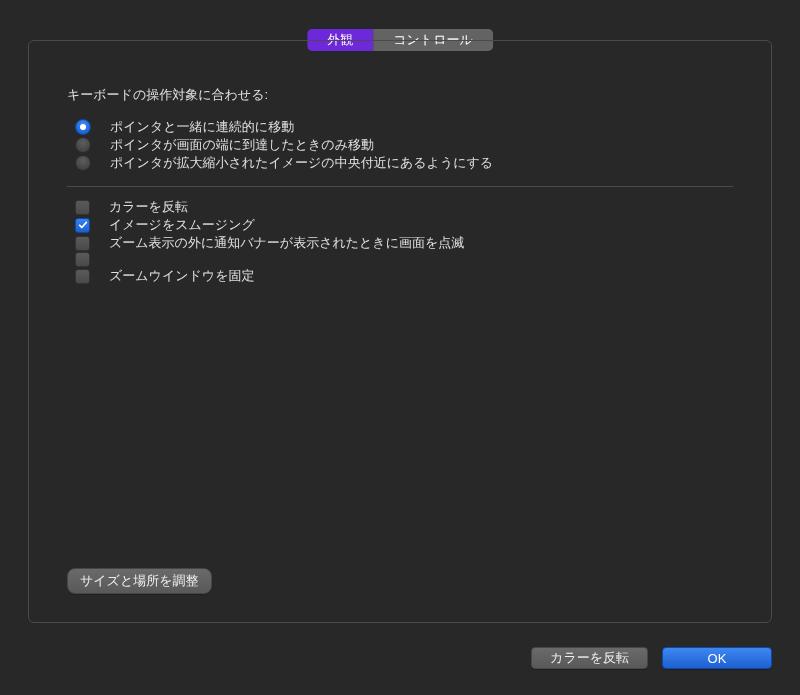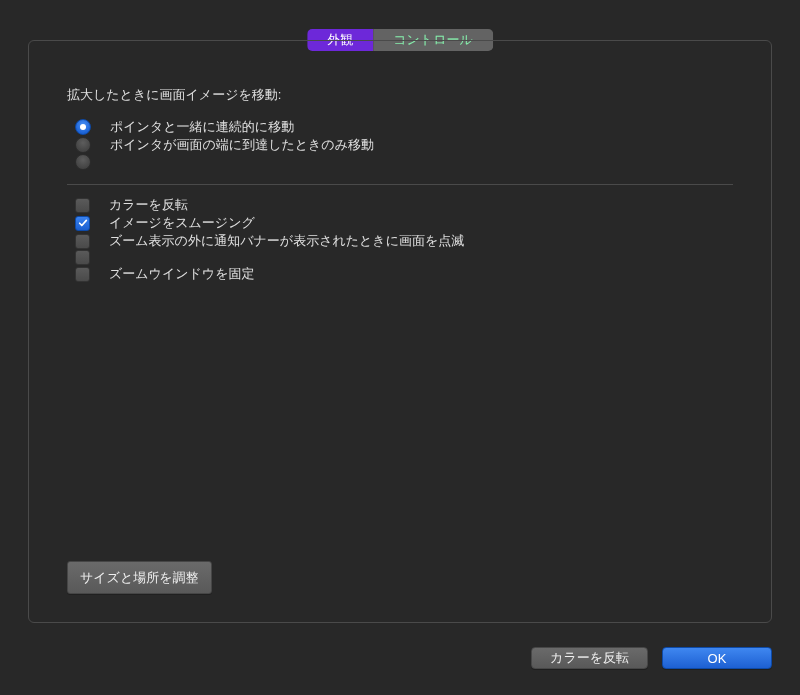--- a/index.html
+++ b/index.html
@@ -30,21 +30,21 @@
     background: #636363;
     color: #e8e8e8;
     border: 0;
   }
   .tab.active {
     background: #6d28d9;
     color: #ffffff;
   }
   .tab.inactive {
     background: #636363;
-    color: #86efac;
+    color: #ffffff;
   }
 
   
   .panel {
     position: absolute;
     left: 28px; right: 28px;
     top: 40px; bottom: 72px;
     border: 1px solid #4a4a4a;
     border-radius: 6px;
     padding: 45px 38px 20px 38px;
@@ -109,25 +109,25 @@
   .hr {
     border: none;
     border-top: 1px solid #4a4a4a;
     margin: 14px 0 11px 0;
   }
 
   
   .adjust-btn {
     position: absolute;
     left: 38px; bottom: 28px;
-    height: 33px;
+    height: 26px;
     padding: 0 12px;
     background: linear-gradient(180deg,#6a6a6a,#595959);
     border: 1px solid #464646;
-    border-radius: 3px;
+    border-radius: 8px;
     color: #f0f0f0;
     font-size: 13px;
     display: flex; align-items: center;
     box-shadow: 0 1px 0 rgba(0,0,0,.2);
   }
 
   
   .footer {
     position: absolute;
     right: 28px; bottom: 26px;
@@ -160,35 +160,36 @@
 
 <div class="window">
 
   <div class="tabbar">
     <div class="tab active">外観</div>
     <div class="tab inactive">コントロール</div>
   </div>
 
   <div class="panel">
 
-    <div class="heading">拡大したときに画面イメージを移動:</div>
+    <div class="heading">キーボードの操作対象に合わせる:</div>
 
     <div class="group">
       <div class="row indent">
         <span class="radio checked">
             <span class="dot"></span>
           </span>
         <span class="label">ポインタと一緒に連続的に移動</span>
       </div>
       <div class="row indent">
         <span class="radio unchecked"></span>
         <span class="label">ポインタが画面の端に到達したときのみ移動</span>
       </div>
       <div class="row indent">
         <span class="radio unchecked"></span>
+        <span class="label">ポインタが拡大縮小されたイメージの中央付近にあるようにする</span>
       </div>
     </div>
 
     <hr class="hr">
 
     <div class="group">
       <div class="row indent">
         <span class="checkbox unchecked"></span>
         <span class="label">カラーを反転</span>
       </div>

